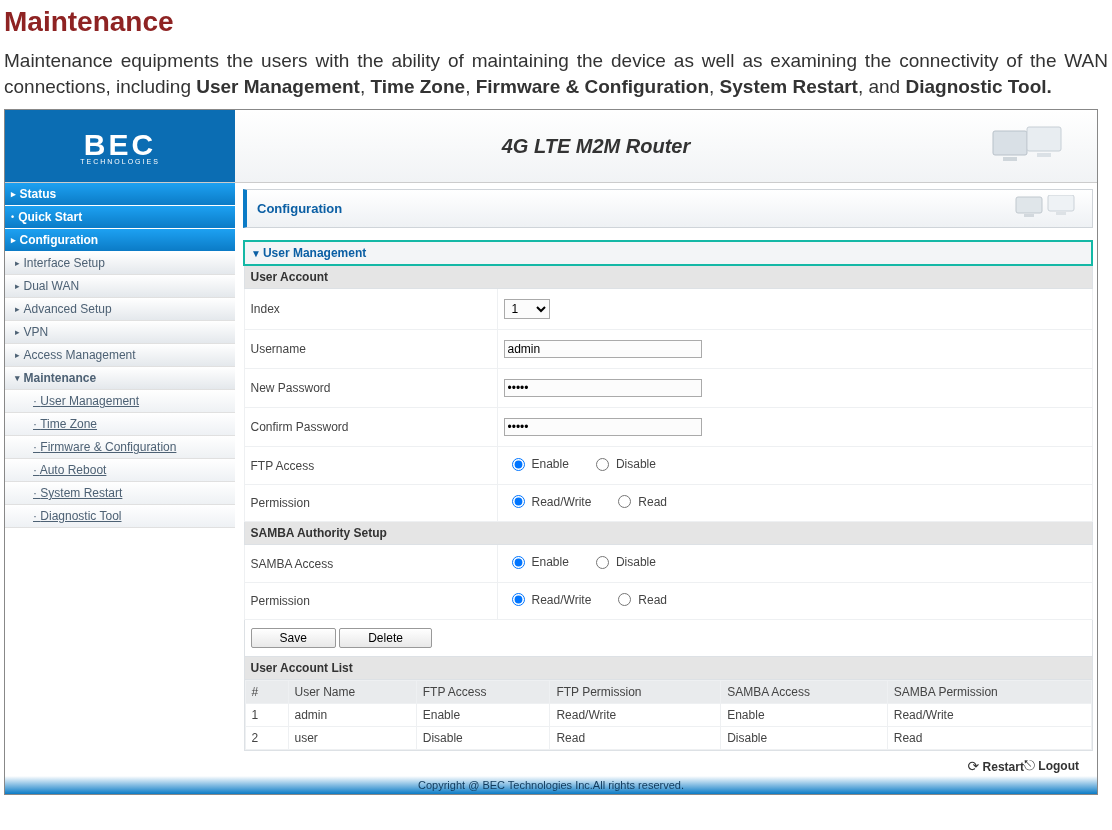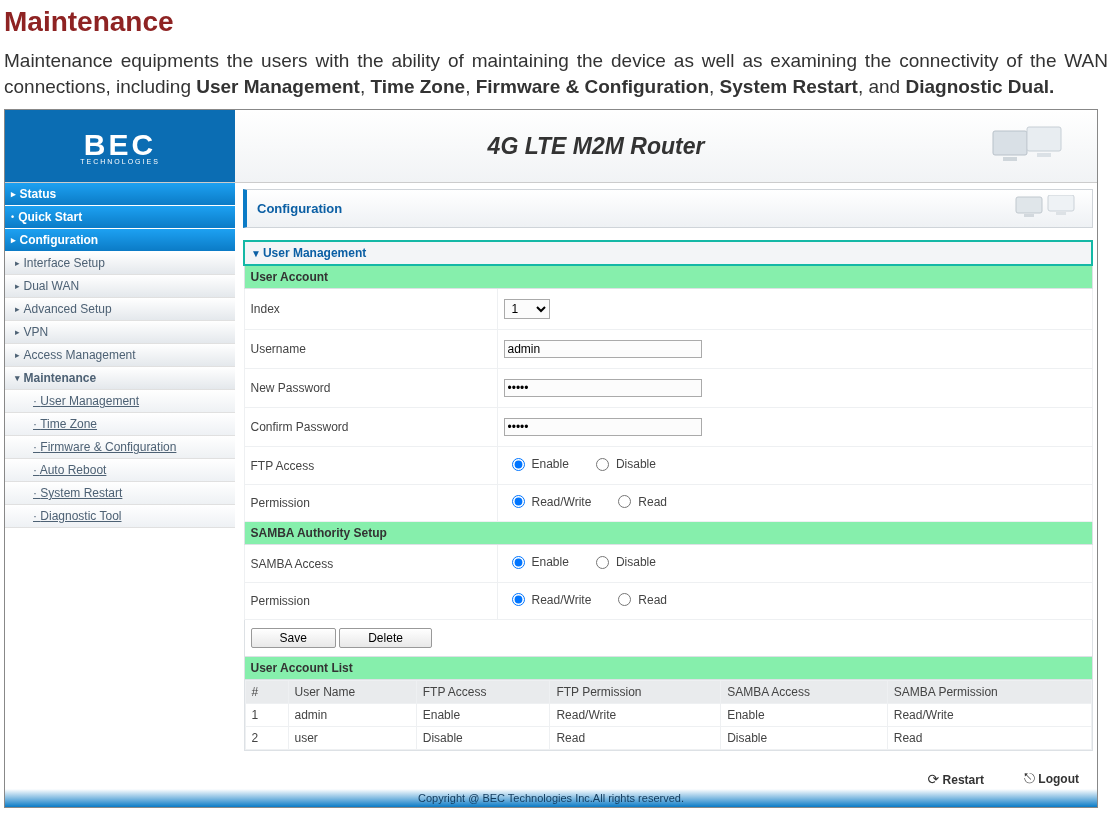--- a/index.html
+++ b/index.html
@@ -57,21 +57,21 @@
   .logo-sub {
     font-size: 7px;
     letter-spacing: 2px;
     margin-top: -4px;
   }
   .header-title {
     flex: 1;
     display: flex;
     align-items: center;
     justify-content: center;
-    font-size: 23px;
+    font-size: 20px;
     font-weight: bold;
     font-style: italic;
     color: #333;
   }
   .header-right {
     width: 140px;
     display: flex;
     align-items: center;
     justify-content: center;
     color: #b9c2cc;
@@ -148,21 +148,21 @@
   }
   .sec-top {
     background: #f3f5f7;
     color: #0b5fa4;
     font-weight: bold;
     padding: 4px 6px;
     border: 2px solid #14b8a6;
   }
   .sec-top .tri { font-size: 10px; margin-right: 2px; }
   .sec-header {
-    background: #86efac;
+    background: #e5e5e5;
     color: #333;
     font-weight: bold;
     padding: 4px 6px;
     border: 1px solid #dde1e5;
   }
   .row td {
     border: 1px solid #eef0f2;
     padding: 10px 6px;
     vertical-align: middle;
   }
@@ -198,22 +198,21 @@
     padding: 4px 6px;
     text-align: left;
     color: #444;
     font-weight: normal;
   }
   .list-table th { background: #e9ebed; }
   
   .footer {
     display: flex;
     justify-content: flex-end;
-    gap: 40px;
-    padding: 19px 14px 2px;
+    padding: 6px 14px 2px;
     font-size: 12px;
     font-weight: bold;
     color: #333;
     align-items: center;
   }
   .footer .icon { font-size: 14px; font-weight: normal; }
   .copyright {
     background: linear-gradient(#fff,#0b7bc6);
     text-align: center;
     font-size: 11px;
@@ -225,21 +224,21 @@
 <body>
 
 <div class="doc-wrap">
   <div class="doc-title">Maintenance</div>
   <p class="doc-intro">
     <span>Maintenance equipments the users with the ability of maintaining the device as well as examining the connectivity of the WAN connections, including </span>
     <b>User Management</b><span>, </span>
     <b>Time Zone</b><span>, </span>
     <b>Firmware &amp; Configuration</b><span>, </span>
     <b>System Restart</b><span>, and </span>
-    <b>Diagnostic Dual.</b>
+    <b>Diagnostic Tool.</b>
   </p>
 
   <div class="router-frame">
 
     <div class="router-header">
       <div class="logo-box">
         <div class="logo-main">BEC</div>
         <div class="logo-sub">TECHNOLOGIES</div>
       </div>
       <div class="header-title">4G LTE M2M Router</div>

